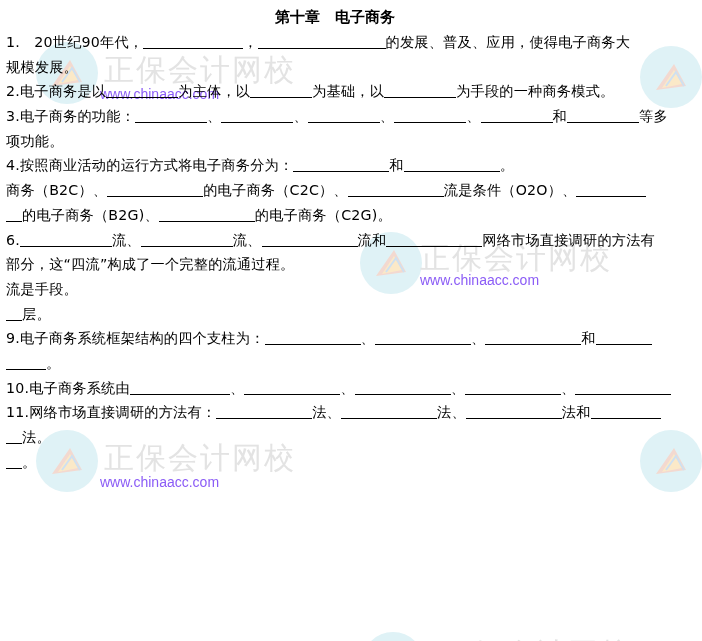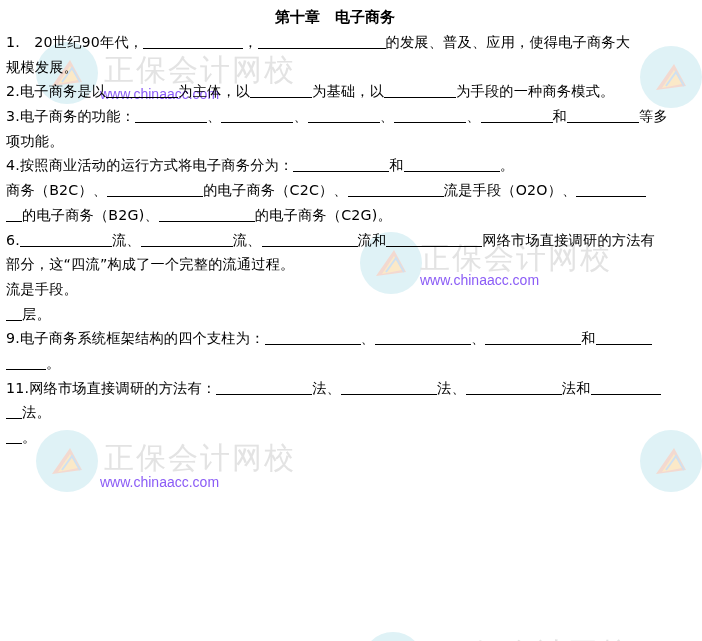--- a/index.html
+++ b/index.html
@@ -67,25 +67,26 @@
 
 <div class="page">
   <div class="title">第十章　电子商务</div>
   <div id="questions">
       <div class="line"><span>1.</span><span>　20世纪90年代，</span><span class="blank" style="width: 100px;"></span><span>，</span><span class="blank" style="width: 128px;"></span><span>的发展、普及、应用，使得电子商务大</span></div>
       <div class="line"><span>规模发展。</span></div>
       <div class="line"><span>2.</span><span>电子商务是以</span><span class="blank" style="width: 72px;"></span><span>为主体，以</span><span class="blank" style="width: 62px;"></span><span>为基础，以</span><span class="blank" style="width: 72px;"></span><span>为手段的一种商务模式。</span></div>
       <div class="line"><span>3.</span><span>电子商务的功能：</span><span class="blank" style="width: 72px;"></span><span>、</span><span class="blank" style="width: 72px;"></span><span>、</span><span class="blank" style="width: 72px;"></span><span>、</span><span class="blank" style="width: 72px;"></span><span>、</span><span class="blank" style="width: 72px;"></span><span>和</span><span class="blank" style="width: 72px;"></span><span>等多</span></div>
       <div class="line"><span>项功能。</span></div>
       <div class="line"><span>4.</span><span>按照商业活动的运行方式将电子商务分为：</span><span class="blank" style="width: 96px;"></span><span>和</span><span class="blank" style="width: 96px;"></span><span>。</span></div>
-      <div class="line"><span>商务（B2C）、</span><span class="blank" style="width: 96px;"></span><span>的电子商务（C2C）、</span><span class="blank" style="width: 96px;"></span><span>流是手段（O2O）、</span><span class="blank" style="width: 70px;"></span></div>
+      <div class="line"><span>商务（B2C）、</span><span class="blank" style="width: 96px;"></span><span>的电子商务（C2C）、</span><span class="blank" style="width: 96px;"></span><span>流是条件（O2O）、</span><span class="blank" style="width: 70px;"></span></div>
       <div class="line"><span class="blank" style="width: 16px;"></span><span>的电子商务（B2G)、</span><span class="blank" style="width: 96px;"></span><span>的电子商务（C2G)。</span></div>
       <div class="line"><span>6.</span><span class="blank" style="width: 92px;"></span><span>流、</span><span class="blank" style="width: 92px;"></span><span>流、</span><span class="blank" style="width: 96px;"></span><span>流和</span><span class="blank" style="width: 96px;"></span><span>网络市场直接调研的方法有</span></div>
       <div class="line"><span>部分，这“四流”构成了一个完整的流通过程。</span></div>
       <div class="line"><span>流是手段。</span></div>
       <div class="line"><span class="blank" style="width: 16px;"></span><span>层。</span></div>
       <div class="line"><span>9.</span><span>电子商务系统框架结构的四个支柱为：</span><span class="blank" style="width: 96px;"></span><span>、</span><span class="blank" style="width: 96px;"></span><span>、</span><span class="blank" style="width: 96px;"></span><span>和</span><span class="blank" style="width: 56px;"></span></div>
       <div class="line"><span class="blank" style="width: 40px;"></span><span>。</span></div>
+      <div class="line"><span>10.</span><span>电子商务系统由</span><span class="blank" style="width: 100px;"></span><span>、</span><span class="blank" style="width: 96px;"></span><span>、</span><span class="blank" style="width: 96px;"></span><span>、</span><span class="blank" style="width: 96px;"></span><span>、</span><span class="blank" style="width: 96px;"></span></div>
       <div class="line"><span>11.</span><span>网络市场直接调研的方法有：</span><span class="blank" style="width: 96px;"></span><span>法、</span><span class="blank" style="width: 96px;"></span><span>法、</span><span class="blank" style="width: 96px;"></span><span>法和</span><span class="blank" style="width: 70px;"></span></div>
       <div class="line"><span class="blank" style="width: 16px;"></span><span>法。</span></div>
       <div class="line"><span class="blank" style="width: 16px;"></span><span>。</span></div>
     </div>
 </div>
 
 </body></html>

